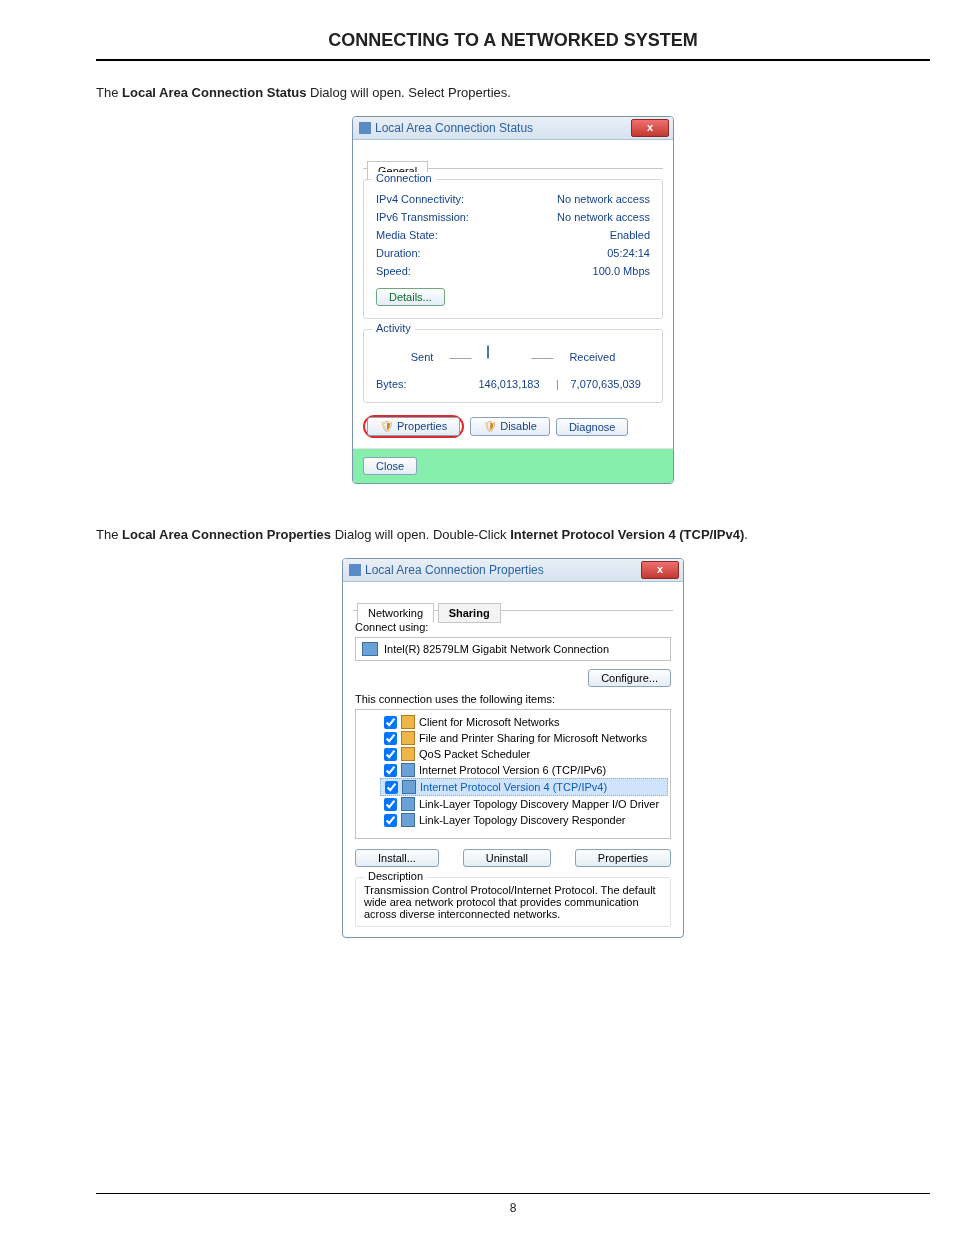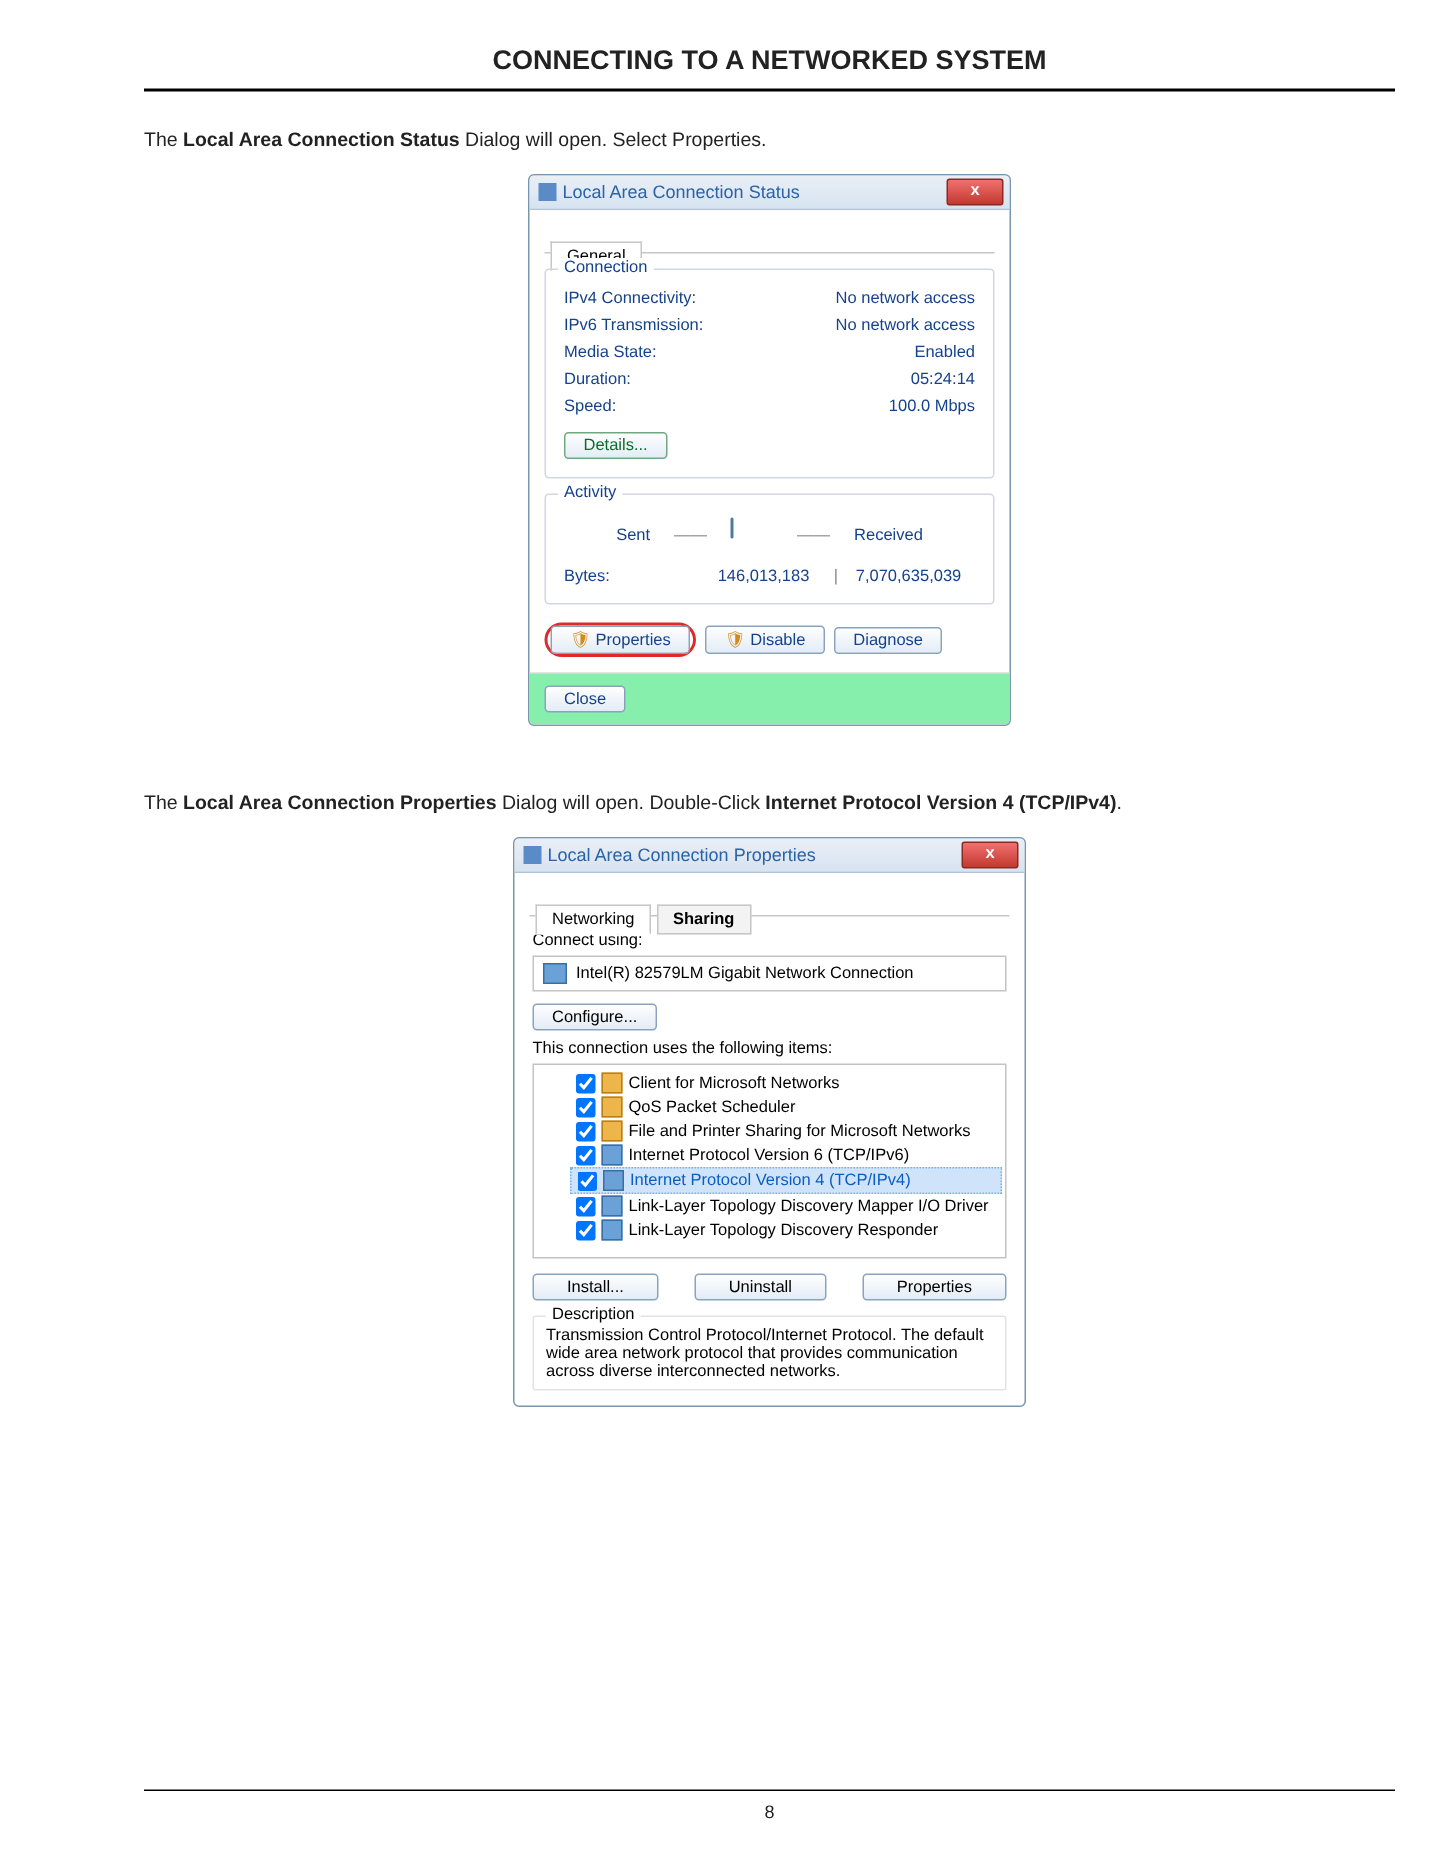--- a/index.html
+++ b/index.html
@@ -148,21 +148,21 @@
   .items-list .item { display:flex; align-items:center; padding:1px 2px; }
   .items-list .item.selected { background:#cfe4fb; border:1px dotted #7ab0e8; }
   .items-list input[type=checkbox] { margin:0 4px 0 2px; }
   .items-list .svc-icon { width:12px; height:12px; background:#edb54a; border:1px solid #b77f1a; margin-right:4px; display:inline-block; flex:0 0 12px;}
   .items-list .nic2 { background:#6aa2d8; border:1px solid #3a6fa3; }
   .desc-box { border:1px solid #e3e3e3; border-radius:2px; padding:6px 8px; margin-top:10px; font-size:11px; color:#000; position:relative;}
   .desc-box .lg { position:absolute; top:-8px; left:8px; background:#fff; padding:0 4px; font-size:11px; color:#000;}
   .ok-row { text-align:right; padding:10px 10px 10px 10px; background:#f3f3f3; border-top:1px solid #e4e4e4;}
   .row-btns { display:flex; justify-content:space-between; margin-top:10px; }
   .row-btns .win-btn { padding:2px 22px; }
-  .cfg-row { text-align:left; margin:8px 0 6px 0;}
+  .cfg-row { text-align:right; margin:8px 0 6px 0;}
   .label-sm { font-size:11px; color:#000; }
   .footer { position:absolute; bottom:20px; left:60px; right:60px; text-align:center; }
   .pg-num { font-size:12px; }
 </style>
 </head>
 <body>
 
 <div class="page">
   <h2 class="doc-title">CONNECTING TO A NETWORKED SYSTEM</h2>
   <hr class="rule">
@@ -269,26 +269,26 @@
           <div class="label-sm">This connection uses the following items:</div>
           <div class="items-list" style="margin-top:4px;padding-left:24px;">
             <div class="item">
                 <input type="checkbox" checked="" style="">
                 <span class="svc-icon"></span>
                 <span>Client for Microsoft Networks</span>
               </div>
             <div class="item">
                 <input type="checkbox" checked="" style="">
                 <span class="svc-icon"></span>
+                <span>File and Printer Sharing for Microsoft Networks</span>
+              </div>
+            <div class="item">
+                <input type="checkbox" checked="" style="">
+                <span class="svc-icon"></span>
                 <span>QoS Packet Scheduler</span>
-              </div>
-            <div class="item">
-                <input type="checkbox" checked="" style="">
-                <span class="svc-icon"></span>
-                <span>File and Printer Sharing for Microsoft Networks</span>
               </div>
             <div class="item">
                 <input type="checkbox" checked="" style="">
                 <span class="svc-icon nic2"></span>
                 <span>Internet Protocol Version 6 (TCP/IPv6)</span>
               </div>
             <div class="item selected">
                 <input type="checkbox" checked="" style="">
                 <span class="svc-icon nic2"></span>
                 <span style="color:#0a5dc2;">Internet Protocol Version 4 (TCP/IPv4)</span>

